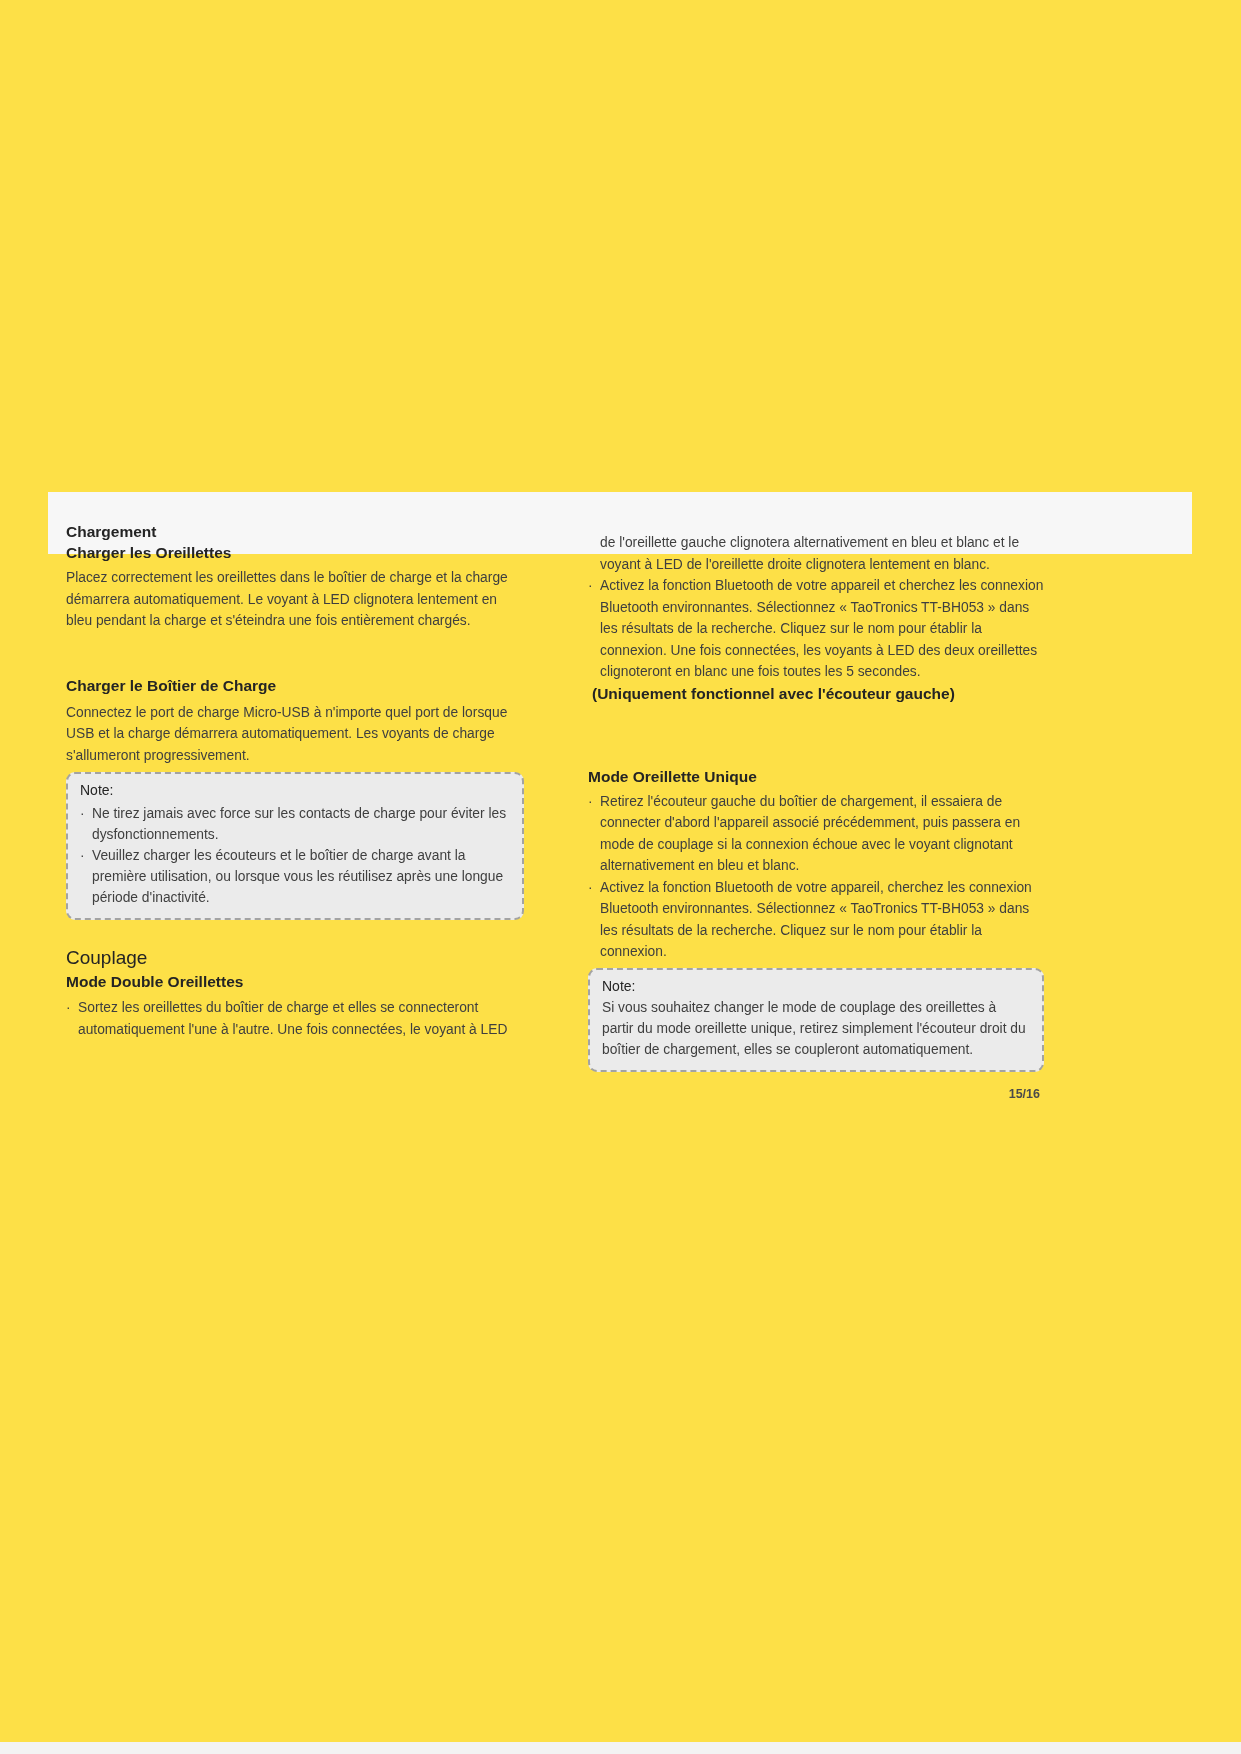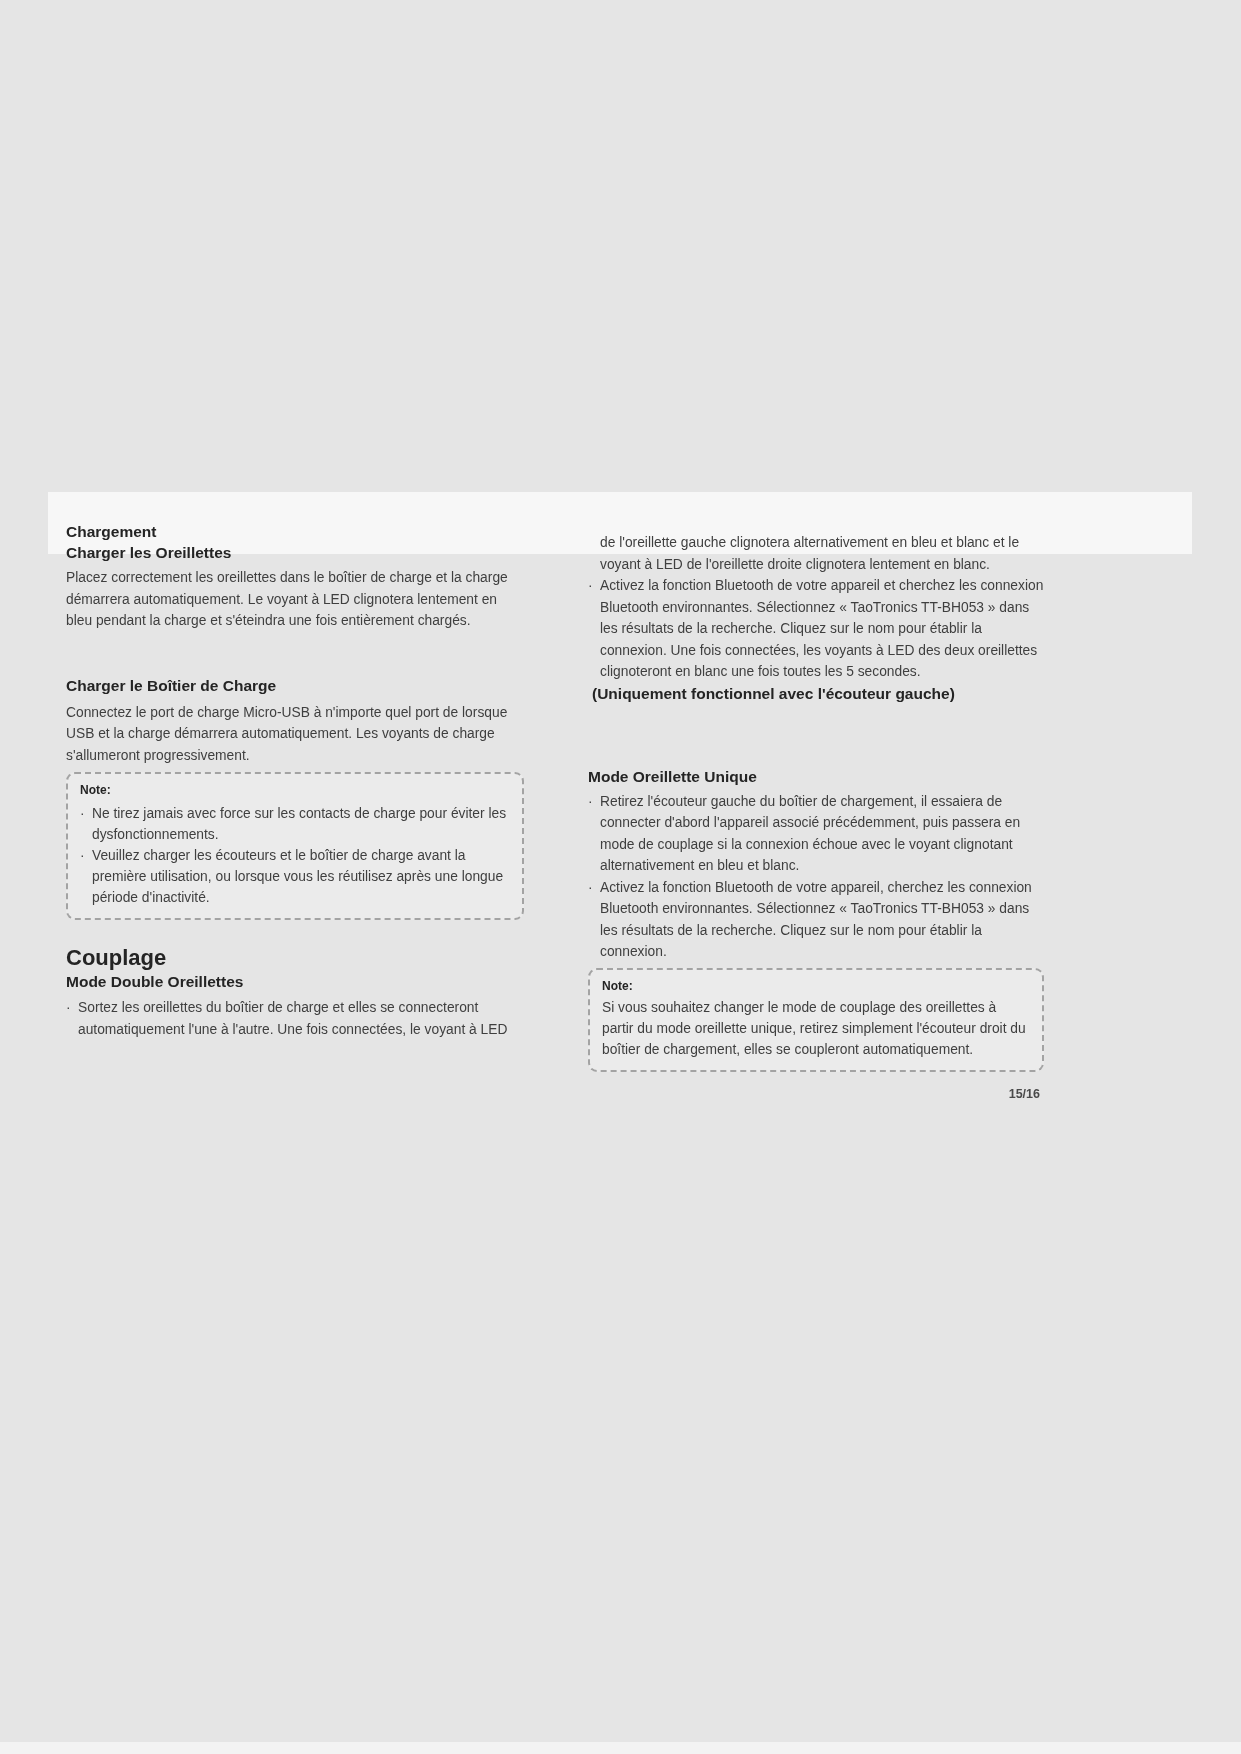--- a/index.html
+++ b/index.html
@@ -1,34 +1,34 @@
 <!DOCTYPE html>
 <html><head>
 <meta charset="utf-8">
 <style>
   * { margin: 0; padding: 0; box-sizing: border-box; }
   html, body { background: #ffffff; }
   .page {
     position: relative;
     width: 1241px;
     height: 1754px;
-    background: #e5e5e5;
+    background: #fde047;
     font-family: "Liberation Sans", sans-serif;
     color: #3f3f3f;
     overflow: hidden;
   }
   .band { position: absolute; z-index: 0; }
   .band-top { left: 48px; top: 492px; width: 1144px; height: 62px; background: #f7f7f7; }
   .band-bottom { left: 0; top: 1742px; width: 1241px; height: 12px; background: #f3f3f3; }
 
   .col { position: absolute; z-index: 1; }
   .col-left  { left: 66px;  top: 521px; width: 458px; }
   .col-right { left: 588px; top: 532px; width: 456px; }
 
-  .h1 { font-size: 22px;   font-weight: 700; color: #242424; line-height: 26px; }
+  .h1 { font-size: 19px;   font-weight: 400; color: #242424; line-height: 26px; }
   .h2 { font-size: 15.5px; font-weight: 700; color: #242424; line-height: 21px; }
   .body-text { font-size: 13.8px; line-height: 21.5px; color: #3f3f3f; }
   .indent { padding-left: 12px; }
 
   .bullet { display: flex; align-items: flex-start; }
   .bm { flex: none; width: 12px; font-size: 13.8px; line-height: 21.5px; color: #3f3f3f; }
   .bt { flex: 1; }
 
   .mt4  { margin-top: 4px; }
   .mt5  { margin-top: 5px; }
@@ -36,21 +36,21 @@
   .mt25 { margin-top: 25px; }
   .mt57 { margin-top: 43px; }
   .mt62 { margin-top: 62px; }
 
   .note-box {
     background: #ebebeb;
     border: 2px dashed #a3a3a3;
     border-radius: 9px;
     padding: 6px 12px 10px 12px;
   }
-  .note-label { font-size: 12px; font-weight: 700; color: #242424; line-height: 21px; }
+  .note-label { font-size: 14px; font-weight: 400; color: #242424; line-height: 21px; }
   .note-box .body-text { line-height: 21px; }
   .note-items { margin-top: 2px; }
   .note-items .bullet + .bullet { margin-top: 0; }
 
   .page-number {
     margin-top: 15px;
     text-align: right;
     font-size: 12.5px;
     color: #4a4a4a;
     padding-right: 4px;

